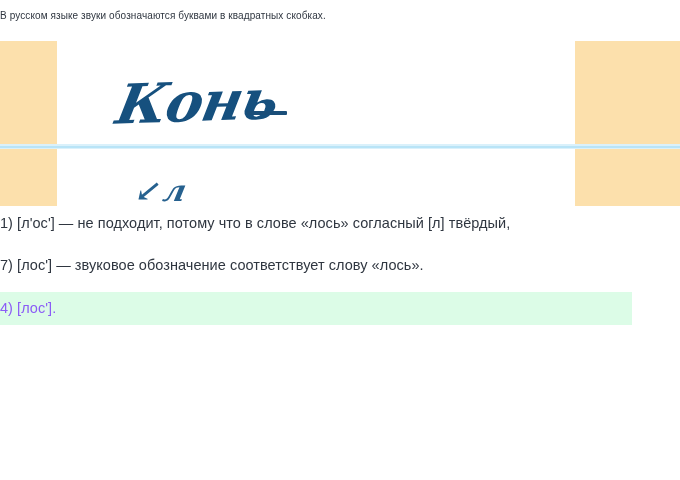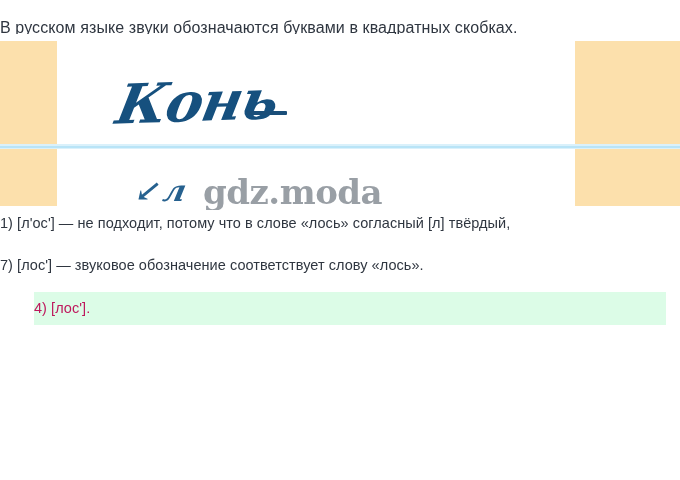--- a/index.html
+++ b/index.html
@@ -15,26 +15,25 @@
     font-family: "Liberation Sans", sans-serif;
     color: #2b3440;
   }
 
   
   .intro-sentence {
     position: absolute;
     left: 0px;
     top: 6px;
     width: 676px;
-    font-size: 16px;
+    font-size: 10px;
     line-height: 20px;
     color: #2f3640;
     white-space: nowrap;
     letter-spacing: 0.1px;
-    margin-top: 12px;
   }
 
   
   .scan-band {
     position: absolute;
     left: 0;
     top: 34px;
     width: 680px;
     height: 176px;
     overflow: hidden;
@@ -165,24 +164,23 @@
   }
   .answer-item.two-line {
     line-height: 31px;
   }
   .answer-final {
     display: block;
     width: 632px;
     background: #dcfce7;
     font-size: 14.5px;
     line-height: 33px;
-    color: #be185d;
+    color: #8b5cf6;
     margin-top: 2px;
     letter-spacing: 0.05px;
-    margin-left: 34px;
   }
 </style>
 </head>
 <body>
 
 <div class="intro-sentence">В русском языке звуки обозначаются буквами в квадратных скобках.</div>
 
 <div class="scan-band">
 
   <div class="beige-block beige-left"></div>
@@ -192,20 +190,19 @@
   <div class="rule-line-core"></div>
 
   <div class="handwriting">Конь</div>
 
   <div class="dash-mark"></div>
 
 
   <div class="scribble scribble-a">↙</div>
   <div class="scribble scribble-b">л</div>
 
-  <div class="watermark">gdz.moda</div>
 </div>
 
 <div class="answer-list">
   <div class="answer-item">1) [л'ос'] — не подходит, потому что в слове «лось» согласный [л] твёрдый,</div>
   <div class="answer-item">7) [лос'] — звуковое обозначение соответствует слову «лось».</div>
   <div class="answer-final">4) [лос'].</div>
 </div>
 
 </body></html>

